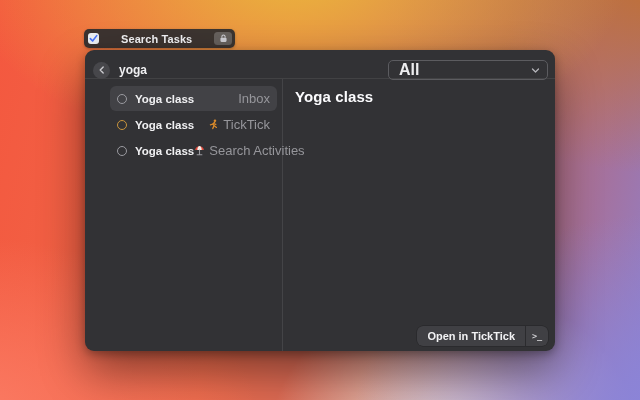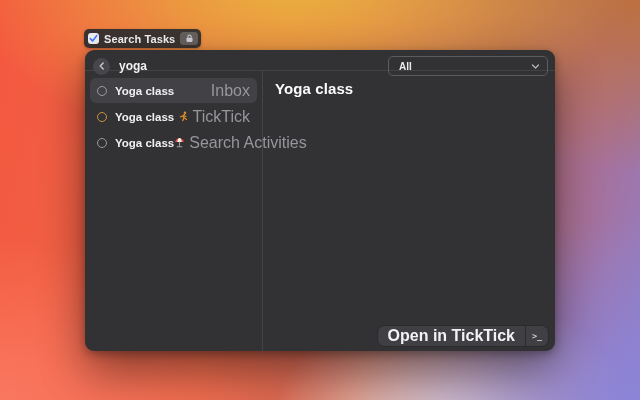--- a/index.html
+++ b/index.html
@@ -15,21 +15,21 @@
       radial-gradient(50% 55% at 104% -6%, #bf7038 8%, rgba(191,112,56,0) 90%),
       radial-gradient(60% 62% at 106% 106%, #8b84d8 10%, rgba(139,132,216,0) 85%),
       radial-gradient(34% 45% at 71% 110%, #f9f0e0 0%, rgba(249,240,224,0) 85%),
       radial-gradient(55% 55% at -6% 106%, #fc7d66 0%, rgba(252,125,102,0) 85%),
       linear-gradient(104deg, #f4583f 0%, #ee6a4a 40%, #c06a62 70%, #a4729f 88%, #9180c9 100%);
   }
 
   
   .badge {
     position:absolute; left:84px; top:29px; height:19px;
-    display:flex; align-items:center; gap:5px; padding:0 3px 0 4px;
+    display:flex; align-items:center; gap:22px; padding:0 3px 0 4px;
     background:rgba(45,45,47,.92); border-radius:5px;
     box-shadow:0 1px 3px rgba(0,0,0,.25);
   }
   .badge-appicon {
     width:11px; height:11px; border-radius:3px; background:#eceff3;
     display:flex; align-items:center; justify-content:center; flex:0 0 auto;
   }
   .badge-label { font-size:11px; font-weight:700; color:#f2f2f4; letter-spacing:.1px; white-space:nowrap; }
   .badge-lockpill {
     width:18px; height:13px; border-radius:3.5px; background:rgba(255,255,255,.22);
@@ -38,57 +38,57 @@
 
   
   .window {
     position:absolute; left:85px; top:50px; width:470px; height:301px;
     background:#323235; border-radius:9px;
     box-shadow:0 20px 45px rgba(0,0,0,.45), 0 3px 10px rgba(0,0,0,.3);
     display:flex; flex-direction:column; overflow:hidden;
   }
 
   .searchbar {
-    height:21px; flex:0 0 auto; display:flex; align-items:center;
+    height:29px; flex:0 0 auto; display:flex; align-items:center;
     padding:12px 7px 0 8px; border-bottom:1px solid rgba(255,255,255,.08);
   }
   .back-btn {
     width:17px; height:17px; border-radius:50%; background:#47474b;
     display:flex; align-items:center; justify-content:center; flex:0 0 auto; cursor:pointer;
   }
   .query { margin-left:9px; font-size:12px; font-weight:600; color:#f0f0f2; flex:1; }
   .filter-dropdown {
     width:160px; height:20px; border:1px solid #5c5c60; border-radius:5px;
     display:flex; align-items:center; padding:0 7px 0 10px; cursor:pointer;
   }
-  .filter-value { font-size:10px; font-weight:600; color:#ededef; flex:1; }
+  .filter-value { font-size:16px; font-weight:600; color:#ededef; flex:1; }
 
-  .body { flex:1; display:flex; min-height:0; }
+  .body { flex:1; display:flex; min-height:0;padding-left:20px; }
   .list-pane { width:178px; flex:0 0 auto; padding:7px 5px; border-right:1px solid rgba(255,255,255,.09); }
   .list-item {
     height:25px; margin-bottom:1px; border-radius:6px;
     display:flex; align-items:center; padding:0 7px; cursor:pointer;
   }
   .list-item.selected { background:#424246; }
   .task-circle {
     width:10px; height:10px; border-radius:50%; border:1.6px solid #9a9aa0; flex:0 0 auto;
   }
   .item-title { margin-left:8px; font-size:11.5px; font-weight:600; color:#f0f0f2; flex:1; white-space:nowrap; }
-  .item-accessory { display:flex; align-items:center; gap:4px; color:#96969b; font-size:16px; white-space:nowrap; }
+  .item-accessory { display:flex; align-items:center; gap:4px; color:#96969b; font-size:13px; white-space:nowrap; }
   .acc-emoji { width:11px; height:11px; flex:0 0 auto; display:block; }
 
   .detail-pane { flex:1; padding:9px 12px; min-width:0; }
   .detail-title { font-size:15px; font-weight:700; color:#fbfbfd; letter-spacing:.1px; }
 
   .footer-action {
     position:absolute; right:7px; bottom:5px; height:20px;
     background:#404044; border-radius:6px; display:flex; align-items:stretch; overflow:hidden;
     box-shadow:0 0 0 .5px rgba(0,0,0,.3); cursor:pointer;
   }
-  .footer-label { font-size:16px; font-weight:700; color:#f2f2f4; display:flex; align-items:center; padding:0 10px; }
+  .footer-label { font-size:11px; font-weight:700; color:#f2f2f4; display:flex; align-items:center; padding:0 10px; }
   .footer-sep { width:1px; background:#2b2b2e; }
   .footer-kbd {
     width:22px; display:flex; align-items:center; justify-content:center;
     font-family:"DejaVu Sans Mono", monospace; font-size:8.5px; font-weight:700; color:#cfcfd3;
   }
 </style>
 </head>
 <body>
 
 <div class="wallpaper"></div>

